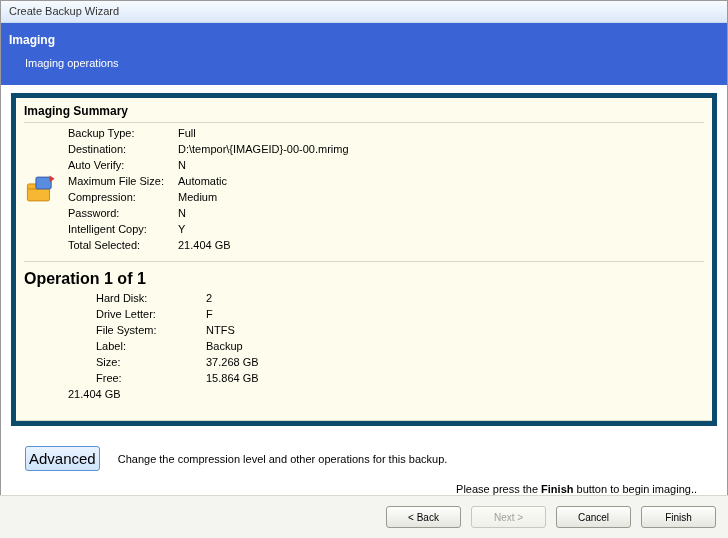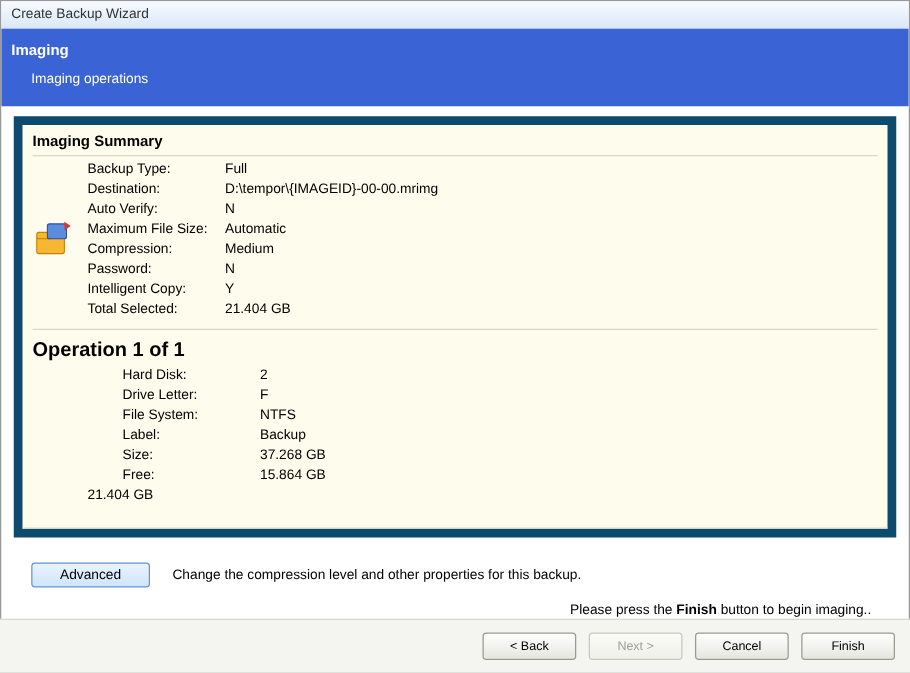--- a/index.html
+++ b/index.html
@@ -20,21 +20,21 @@
     padding: 10px 8px 16px 8px;
   }
   .header-blue .h-title { font-weight: bold; font-size: 12px; margin-bottom: 10px; }
   .header-blue .h-sub   { margin-left: 16px; }
 
   .content-wrap {
     padding: 8px 10px 0 10px;
   }
   .yellow-panel {
     background: #fdfced;
-    border: 7px solid #0c4a6e;
+    border: 5px solid #0c4a6e;
   }
   .section-title {
     font-weight: bold; font-size: 12px; padding: 6px 8px 4px 8px;
   }
   .hr { border: 0; border-top: 1px solid #d8d8c6; margin: 0 8px; }
 
   .summary-row { display: flex; padding: 2px 8px 2px 8px; align-items: center; }
   .icon-col { width: 44px; flex: 0 0 44px; padding-top: 2px; }
   .kv-col { flex: 1; }
   .kv { display: flex; line-height: 16px; }
@@ -45,21 +45,21 @@
   .op-title { font-weight: bold; font-size: 16px; padding: 8px 0 2px 0; }
   .op-kv { display: flex; line-height: 16px; margin-left: 44px; }
   .op-kv .k { width: 110px; flex: 0 0 110px; margin-left: 28px; }
   .op-kv .v { flex: 1; }
 
   .lower-area { padding: 20px 14px 0 14px; }
   .adv-row { display: flex; align-items: center; gap: 18px; margin-bottom: 12px; }
   .btn-advanced {
     background: linear-gradient(to bottom, #eaf3ff, #cfe4fb);
     border: 1px solid #5a93d6; border-radius: 3px;
-    padding: 3px 22px; font-family: inherit; font-size: 11px; cursor: pointer;
+    padding: 3px 3px; font-family: inherit; font-size: 15px; cursor: pointer;
   }
   .hint-row { text-align: right; padding-right: 6px; }
   .hint-row b { font-weight: bold; }
 
   .footer {
     position: absolute; left: 0; right: 0; bottom: 0;
     background: #f4f4f0;
     border-top: 1px solid #d8d8d0;
     padding: 10px 12px;
     display: flex; justify-content: flex-end; gap: 10px;
@@ -175,21 +175,21 @@
           <div class="v">21.404 GB</div>
         </div>
     </div>
 
     <hr class="bottom-hr">
   </div>
 
   <div class="lower-area">
     <div class="adv-row">
       <button class="btn-advanced">Advanced</button>
-      <span>Change the compression level and other properties for this backup.</span>
+      <span>Change the compression level and other operations for this backup.</span>
     </div>
     <div class="hint-row">
       <span>Please press the </span><b>Finish</b><span>  button to begin imaging..</span>
     </div>
   </div>
 </div>
 
 <div class="footer">
   <button class="btn">&lt; Back</button>
   <button class="btn disabled" disabled="">Next &gt;</button>

